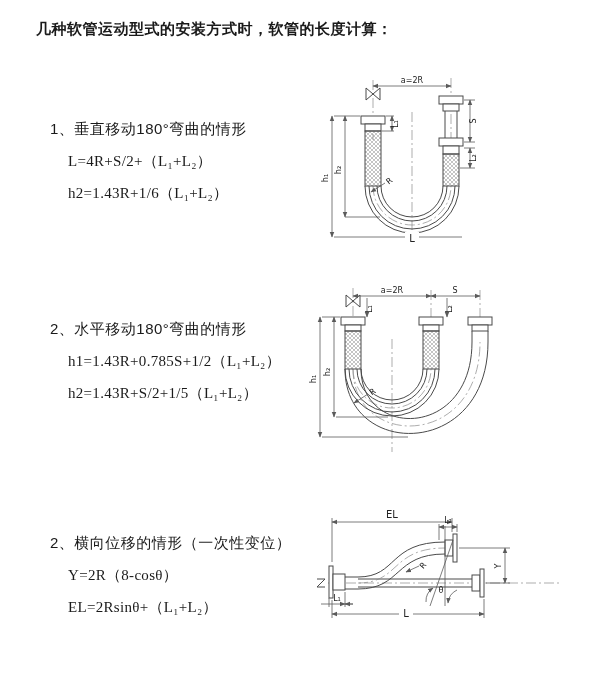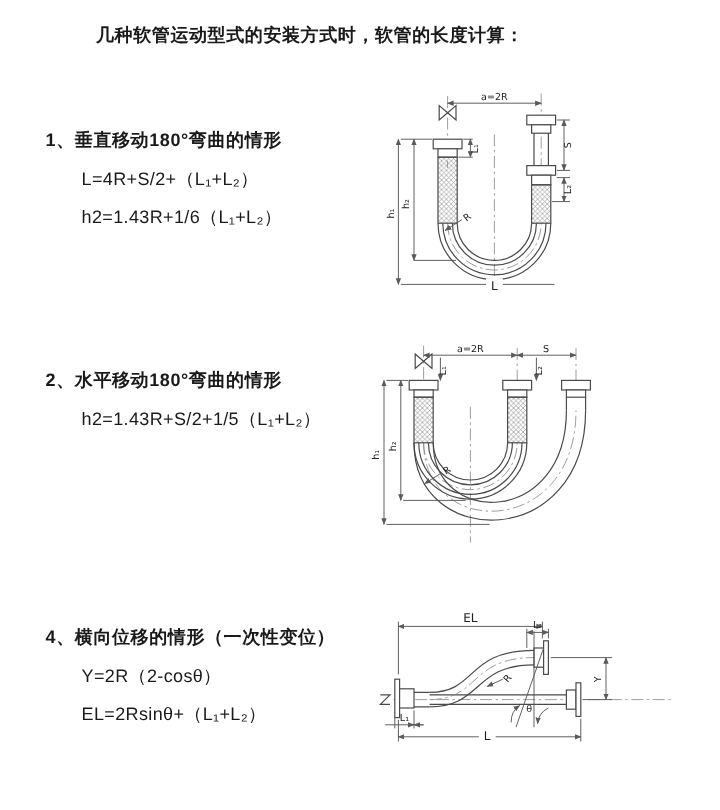--- a/index.html
+++ b/index.html
@@ -1,23 +1,23 @@
 <!DOCTYPE html>
 <html><head>
 <meta charset="utf-8">
 <style>
   html,body{margin:0;padding:0;}
   body{
     width:600px;height:675px;background:#ffffff;position:relative;overflow:hidden;
     font-family:"Liberation Sans","DejaVu Sans",sans-serif;color:#1a1a1a;
   }
-  .page-title{position:absolute;left:36px;top:20px;font-size:15px;font-weight:bold;letter-spacing:.5px;margin-left:44px;}
+  .page-title{position:absolute;left:36px;top:20px;font-size:15px;font-weight:bold;letter-spacing:.5px;}
   .section{position:absolute;left:38px;width:280px;}
-  .sec-heading{font-size:15px;font-weight:bold;letter-spacing:.5px;margin:0;}
-  .formula{font-size:15px;margin:13px 0 0 30px;letter-spacing:.3px;white-space:nowrap;}
+  .sec-heading{font-size:15px;font-weight:normal;letter-spacing:.5px;margin:12px;}
+  .formula{font-size:15px;margin:13px 0 0 30px;letter-spacing:.3px;white-space:nowrap;font-family:Liberation Serif, serif;}
   .diagram{position:absolute;}
   svg text{font-family:"DejaVu Sans","Liberation Sans",sans-serif;fill:#222;}
   .ln{stroke:#4a4a4a;fill:none;stroke-width:1;}
   .fit{stroke:#4a4a4a;fill:#ffffff;stroke-width:1;}
   .dim{stroke:#5a5a5a;fill:none;stroke-width:.8;}
   .cl{stroke:#8a8a8a;fill:none;stroke-width:.7;stroke-dasharray:10 3 2 3;}
   .dimtxt{font-size:8px;}
 </style>
 </head>
 <body>
@@ -84,20 +84,21 @@
 
   <path class="dim" d="M73,113 L59,122" marker-end="url(#ar1)"></path>
   <text class="dimtxt" x="79" y="113" font-size="9" text-anchor="middle" transform="rotate(-38 79,113)">R</text>
 
   <rect x="93" y="162" width="14" height="12" fill="#ffffff"></rect>
   <text x="100" y="172" font-size="10" text-anchor="middle">L</text>
 </svg>
 
 <div class="section" style="top:308px">
   <div class="sec-heading">2、水平移动180°弯曲的情形</div>
+  <div class="formula">h1=1.43R+0.785S+1/2（L₁+L₂）</div>
   <div class="formula">h2=1.43R+S/2+1/5（L₁+L₂）</div>
 </div>
 
 <svg class="diagram" style="left:308px;top:284px" width="262" height="175" viewBox="0 0 262 175">
   <defs>
     <pattern id="br2" width="4" height="4" patternUnits="userSpaceOnUse">
       <path d="M0,4 L4,0 M0,0 L4,4" stroke="#888" stroke-width="0.5"></path>
     </pattern>
     <marker id="ar2" viewBox="0 0 10 10" refX="9" refY="5" markerWidth="7" markerHeight="7" orient="auto-start-reverse">
       <path d="M0,1 L10,5 L0,9 Z" fill="#5a5a5a"></path>
@@ -147,22 +148,22 @@
   <path class="dim" d="M12,33 V153" marker-start="url(#ar2)" marker-end="url(#ar2)"></path>
   <text class="dimtxt" x="8" y="95" text-anchor="middle" transform="rotate(-90 8,95)">h₁</text>
   <path class="dim" d="M26,33 V133" marker-start="url(#ar2)" marker-end="url(#ar2)"></path>
   <text class="dimtxt" x="22" y="88" text-anchor="middle" transform="rotate(-90 22,88)">h₂</text>
 
   <path class="dim" d="M60,110 L46,119" marker-end="url(#ar2)"></path>
   <text class="dimtxt" x="66" y="110" font-size="9" text-anchor="middle" transform="rotate(-35 66,110)">R</text>
 </svg>
 
 <div class="section" style="top:522px">
-  <div class="sec-heading">4、横向位移的情形（一次性变位）</div>
-  <div class="formula">Y=2R（2-cosθ）</div>
+  <div class="sec-heading">2、横向位移的情形（一次性变位）</div>
+  <div class="formula">Y=2R（8-cosθ）</div>
   <div class="formula">EL=2Rsinθ+（L₁+L₂）</div>
 </div>
 
 <svg class="diagram" style="left:300px;top:496px" width="295" height="160" viewBox="0 0 295 160">
   <defs>
     <marker id="ar3" viewBox="0 0 10 10" refX="9" refY="5" markerWidth="7" markerHeight="7" orient="auto-start-reverse">
       <path d="M0,1 L10,5 L0,9 Z" fill="#5a5a5a"></path>
     </marker>
   </defs>
 

